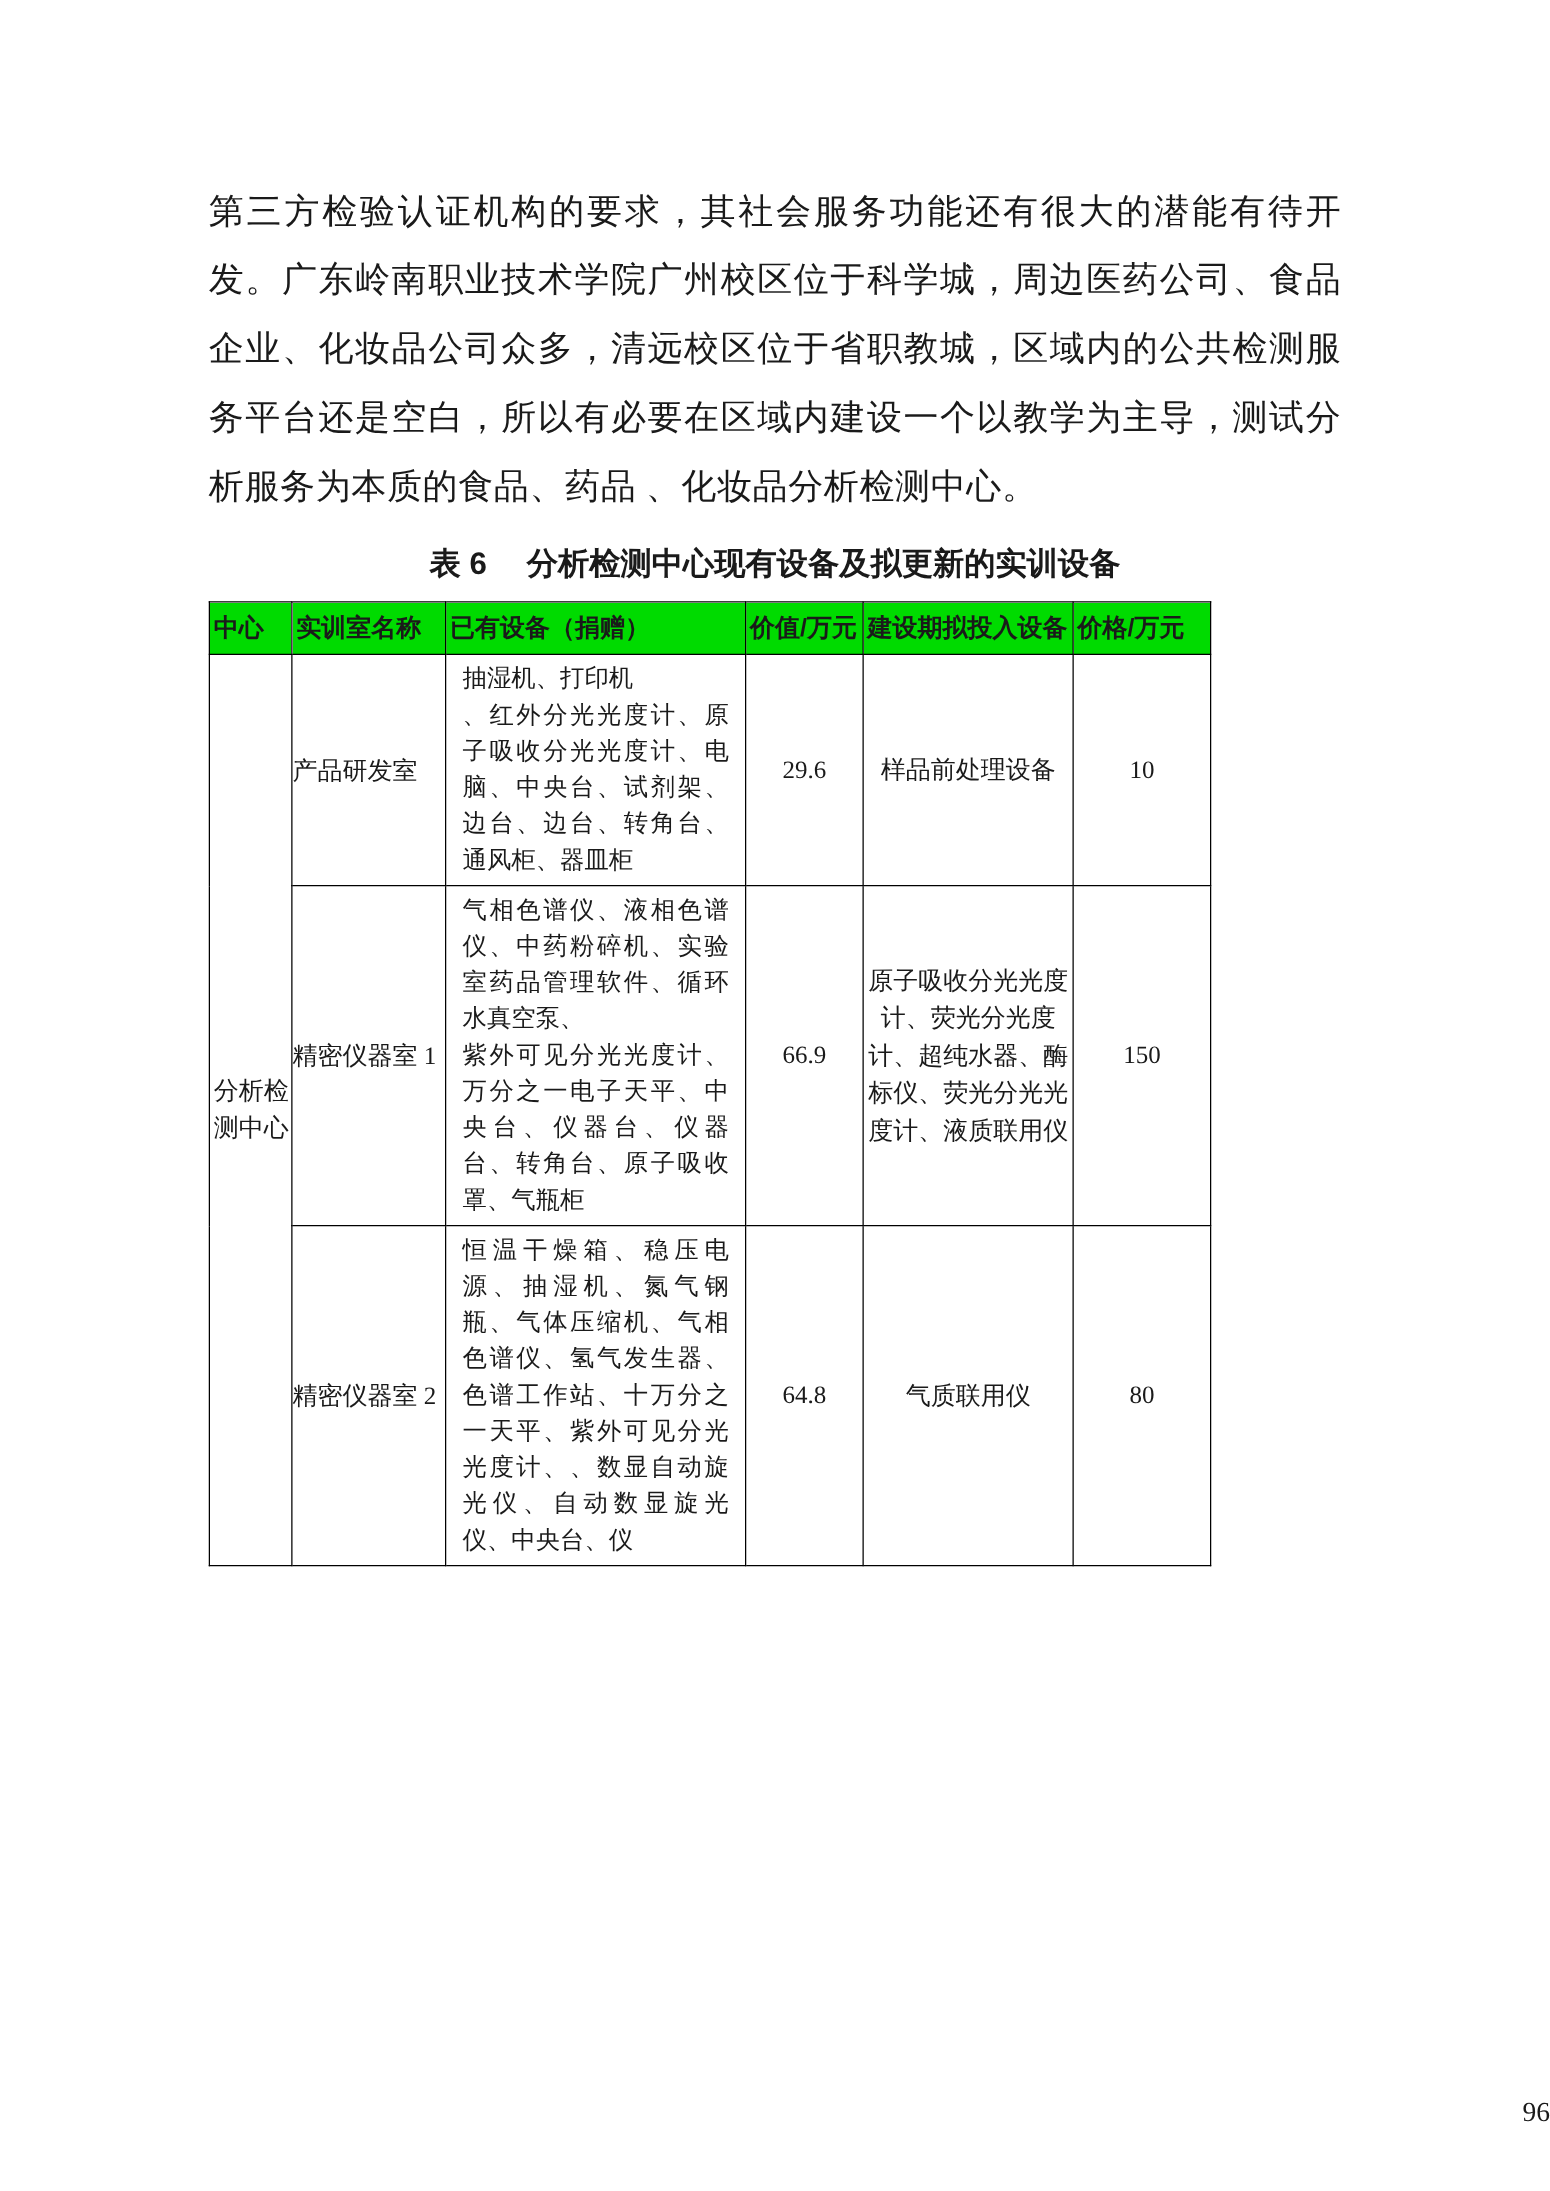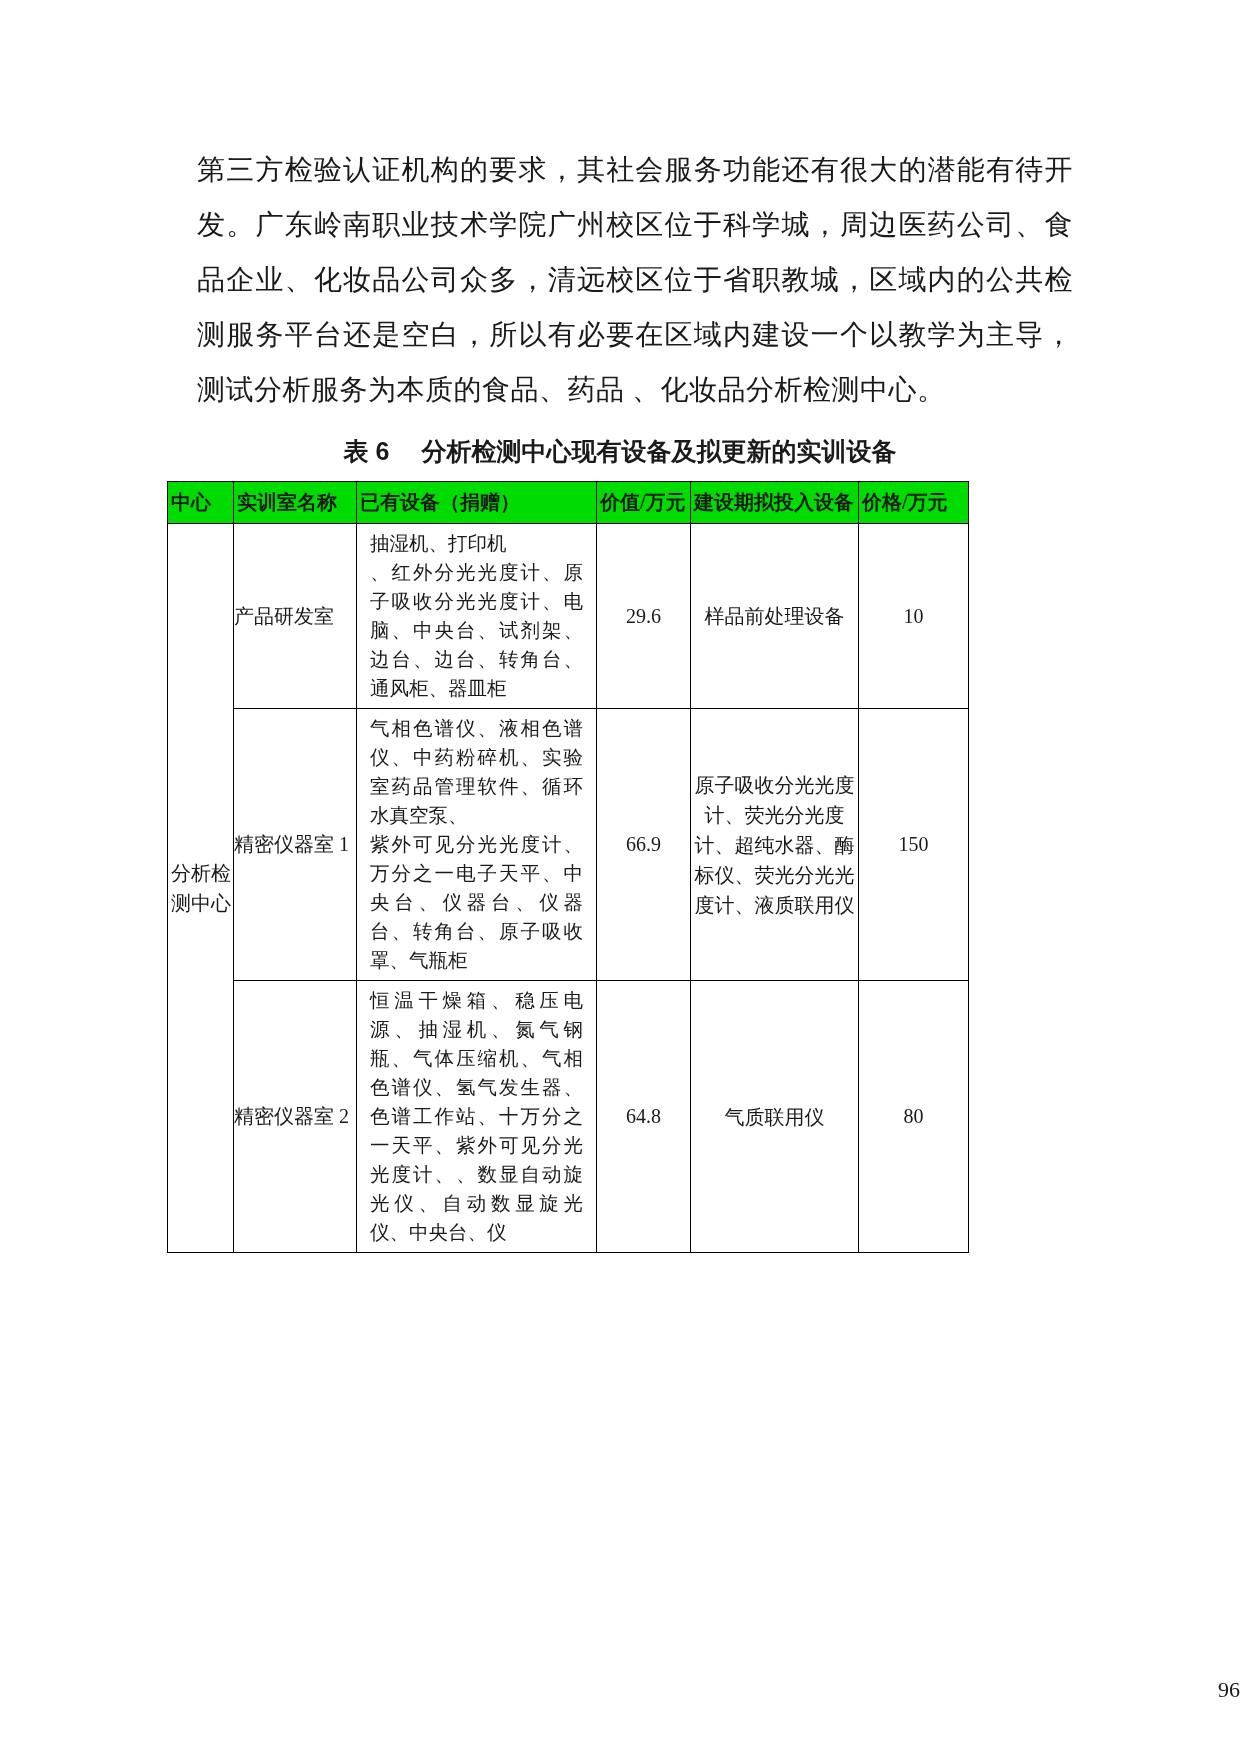--- a/index.html
+++ b/index.html
@@ -6,39 +6,38 @@
   html, body { background:#ffffff; }
   body {
     width:1240px; height:1753px; position:relative; overflow:hidden;
     font-family:"Liberation Serif","DejaVu Serif",serif;
     color:var(--text-color,#1a1a1a);
   }
   .content { position:absolute; top:142px; left:167px; width:906px; }
   .para {
     font-size:28px; line-height:55px; text-align:justify;
     letter-spacing:0.5px;
-    margin-left:30px;
   }
   .para.indent { text-indent:2em; }
   .table-caption {
     margin-top:16px; text-align:center; font-weight:bold;
     font-size:25px; line-height:36px;
     font-family:"Liberation Sans","DejaVu Sans",sans-serif;
   }
   .cap-label { margin-right:32px; }
   table.equip {
     border-collapse:collapse; table-layout:fixed; width:801px;
     margin-top:12px; font-size:20px;
   }
   table.equip th, table.equip td { border:1px solid var(--table-border,#000000); }
   table.equip th {
     background:var(--table-header-bg,#00db00);
     text-align:left; font-weight:bold; font-size:20px;
     padding:7px 3px; white-space:nowrap; overflow:hidden;
-    font-family:Liberation Serif, serif;
+    font-family:Liberation Sans, sans-serif;
     margin-left:24px;
   }
   td { vertical-align:middle; }
   .cell-centercol { text-align:right; padding:2px; line-height:30px; }
   .cell-room { text-align:left; white-space:nowrap; padding:0 0; }
   .cell-equip {
     font-size:19.5px; line-height:29px; text-align:justify;
     white-space:pre-wrap; padding:5px 13px; vertical-align:top;
   }
   .cell-num { text-align:center; }

